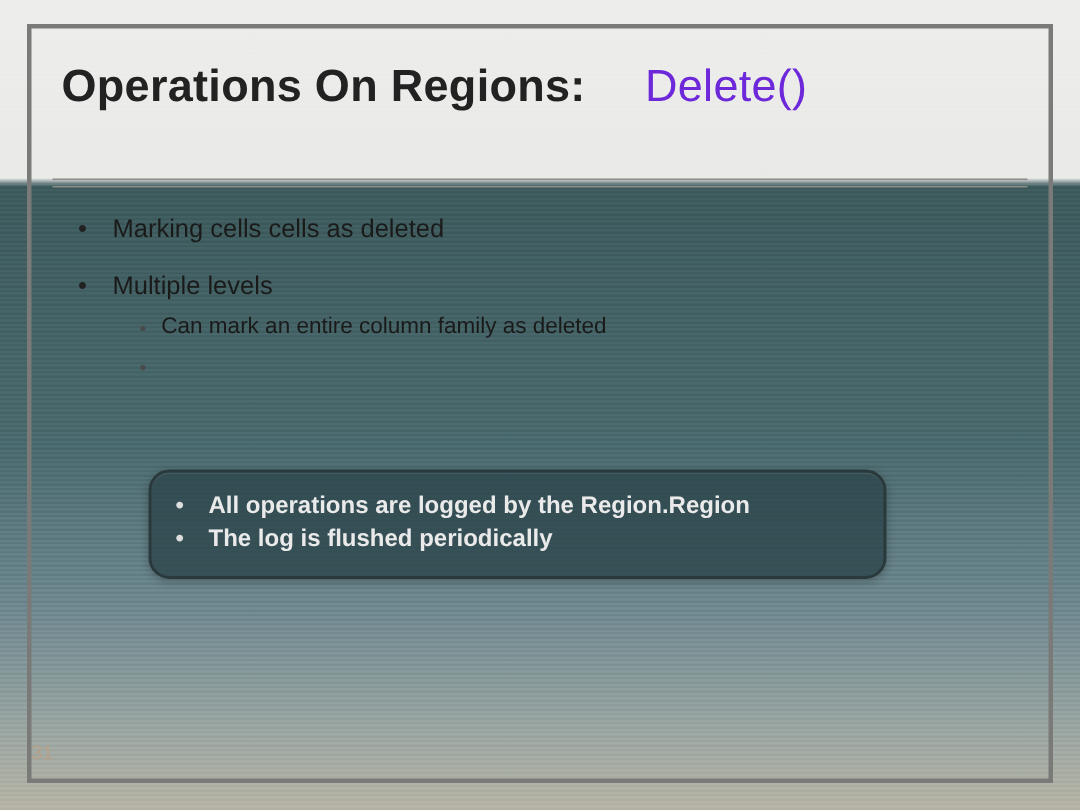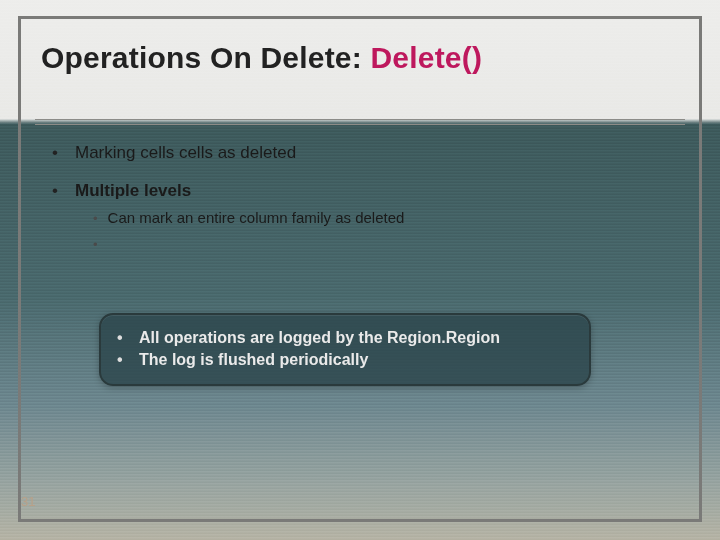--- a/index.html
+++ b/index.html
@@ -40,40 +40,40 @@
   .header-area {
     position: absolute;
     left: 0; top: 0; width: 100%;
     padding: 22px 20px 14px 20px;
   }
   .title {
     font-size: 30px;
     color: #222;
     letter-spacing: 0.2px;
   }
-  .title .accent { color: #be185d; font-weight: 700; }
+  .title .accent { color: #6d28d9; font-weight: 400; margin-left: 31px; }
   .double-rule {
     position: absolute;
     left: 14px; right: 14px; top: 100px;
     height: 6px;
     border-top: 1px solid #8c8c88;
     border-bottom: 1px solid #8c8c88;
   }
   .content {
     position: absolute;
     left: 30px; right: 30px; top: 124px;
   }
   ul.top { list-style: none; }
   ul.top > li { margin-bottom: 18px; }
   .b1 {
     display: flex; gap: 16px;
     font-size: 17px; color: #1a1a1a;
   }
   .b1 .dot { width: 8px; text-align: center; color: #222; }
-  .bold { font-weight: 700; }
+  .bold { font-weight: 400; }
   ul.sub { list-style: none; margin-top: 8px; margin-left: 42px; }
   ul.sub > li {
     display: flex; gap: 10px;
     font-size: 15px; color: #1a1a1a;
     margin-bottom: 6px;
   }
   ul.sub .dot { color: #4a4a4a; font-size: 13px; line-height: 20px; }
   .callout {
     position: absolute;
     left: 78px; top: 294px;
@@ -100,21 +100,21 @@
 </style>
 </head>
 <body>
 
 <div class="bg-texture"></div>
 
 <div class="frame">
 
   <div class="header-area">
     <h1 class="title">
-      <span>Operations On Delete: </span><span class="accent">Delete()</span>
+      <span>Operations On Regions: </span><span class="accent">Delete()</span>
     </h1>
   </div>
 
   <div class="double-rule"></div>
 
   <div class="content">
     <ul class="top">
       <li>
         <div class="b1">
           <span class="dot">•</span>

